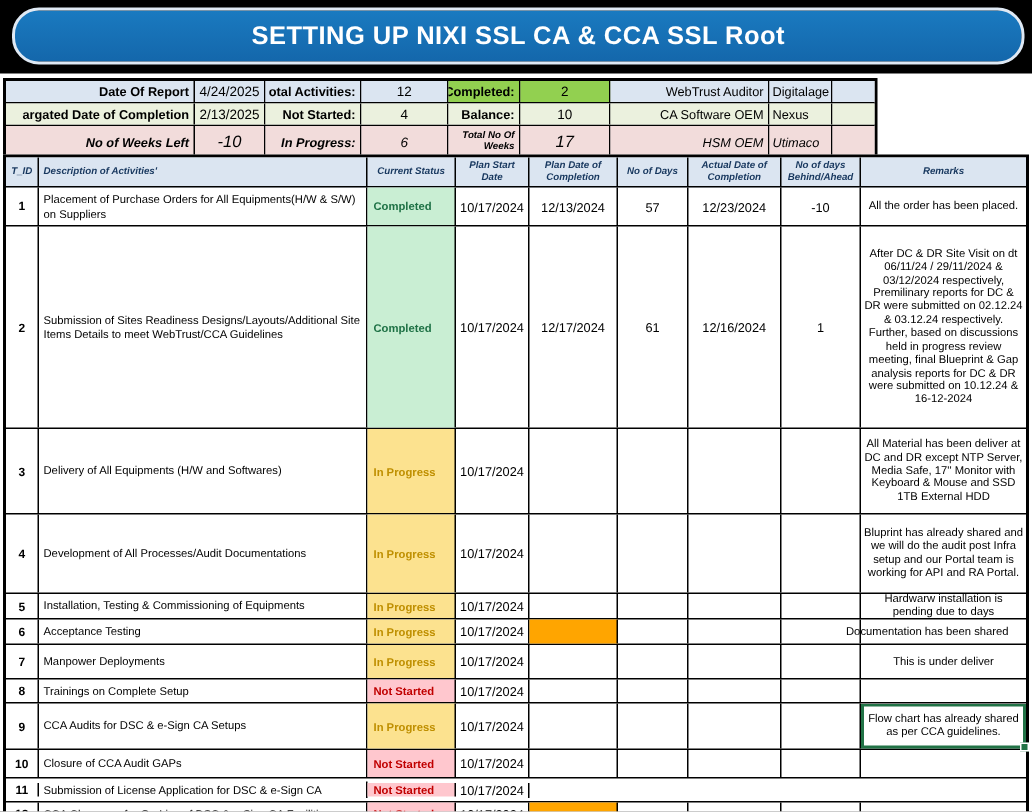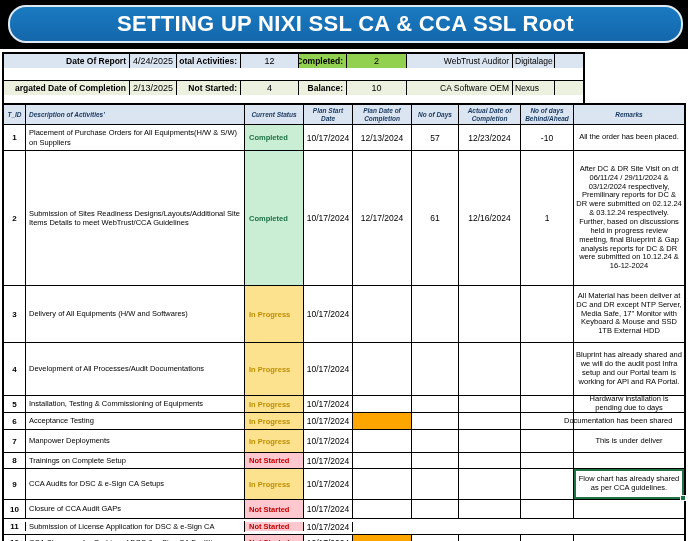--- a/index.html
+++ b/index.html
@@ -4,25 +4,25 @@
 <style>
   html,body{margin:0;padding:0;background:#888;}
   .page{position:relative;width:688px;height:541px;background:#fff;overflow:hidden;
         font-family:"Liberation Sans","DejaVu Sans",sans-serif;color:#000;}
   
   .banner{position:absolute;left:0;top:0;width:688px;height:49px;background:#000;}
   .banner-btn{position:absolute;left:8px;right:5px;top:5px;bottom:6px;
       background:linear-gradient(180deg,var(--accent-blue,#1a7ac0),#1467ab);
       border:2px solid #dfe9f4;border-radius:18px;
       display:flex;align-items:center;justify-content:center;
-      color:#fff;font-weight:bold;font-size:22px;letter-spacing:.3px;}
+      color:#fff;font-weight:bold;font-size:17px;letter-spacing:.3px;}
   
   .summary{position:absolute;left:2px;top:52px;width:583px;border:2px solid #000;box-sizing:border-box;background:#fff;}
   .srow{display:flex;}
-  .srow + .srow{border-top:1px solid #000;margin-top:12px;}
+  .srow + .srow{border-top:1px solid #000;}
   .scell{box-sizing:border-box;border-right:1px solid #000;display:flex;align-items:center;overflow:hidden;}
   .scell:last-child{border-right:none;}
   .sr1,.sr2{height:14px;}
   .sr3{height:22px;font-style:italic;}
   .a{width:126px;}.b{width:47px;}.cc{width:64px;}.d{width:58px;}.e{width:48px;}
   .f{width:60px;}.g{width:106px;}.h{width:42px;}.i{flex:1;}
   .lab{justify-content:flex-end;text-align:right;font-weight:bold;font-size:8.5px;
        white-space:nowrap;padding-right:3px;}
   .g.lab{font-weight:normal;font-size:8.5px;}
   .val{justify-content:center;text-align:center;font-size:9px;}

